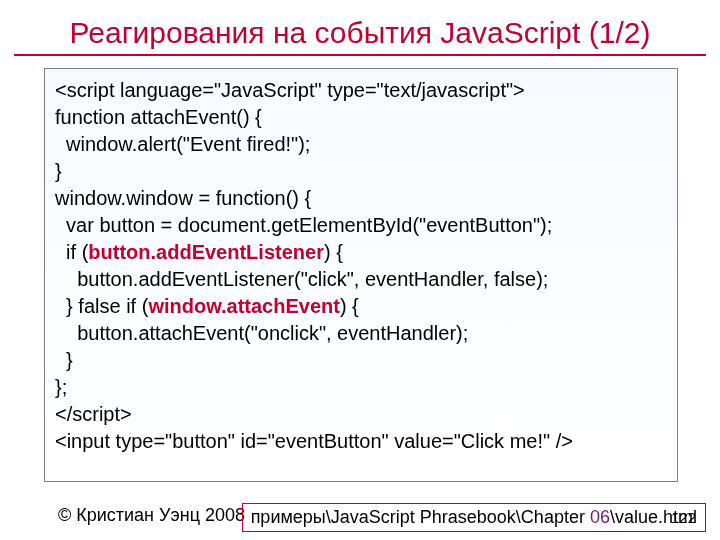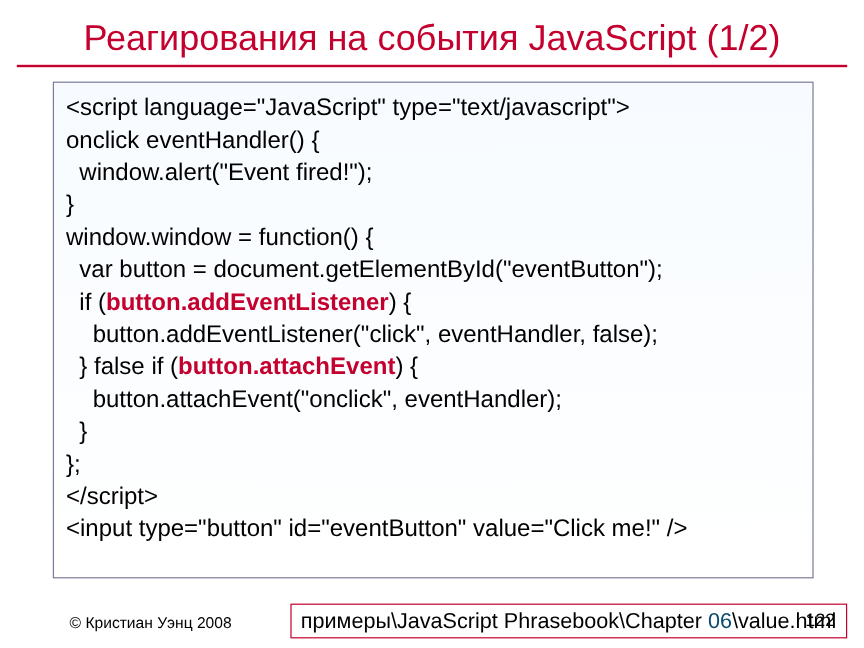--- a/index.html
+++ b/index.html
@@ -52,60 +52,60 @@
     white-space: pre;
   }
   .code-box .hl {
     color: #c4002f;
     font-weight: bold;
   }
   .footer-left {
     position: absolute;
     bottom: 14px;
     left: 58px;
-    font-size: 13px;
+    font-size: 18px;
     color: #000;
   }
   .footer-right-box {
     position: absolute;
     bottom: 8px;
     right: 14px;
     border: 1px solid #c4002f;
     padding: 3px 8px;
     font-size: 18px;
     color: #000;
   }
   .footer-right-box .red {
-    color: #0c4a6e;
+    color: #701a75;
   }
   .page-num {
     position: absolute;
     bottom: 14px;
     right: 24px;
     font-size: 15px;
     color: #000000;
   }
 </style>
 </head>
 <body>
 
 <div class="slide">
 
   <div class="title">Реагирования на события JavaScript (1/2)</div>
   <div class="title-underline"></div>
 
   <div class="code-box"><span>&lt;script language="JavaScript" type="text/javascript"&gt;</span>
-<span>onclick eventHandler() {</span>
+<span>function attachEvent() {</span>
 <span>  window.alert("Event fired!");</span>
 <span>}</span>
 <span>window.window = function() {</span>
 <span>  var button = document.getElementById("eventButton");</span>
 <span>  if (</span><span class="hl">button.addEventListener</span><span>) {</span>
 <span>    button.addEventListener("click", eventHandler, false);</span>
-<span>  } false if (</span><span class="hl">button.attachEvent</span><span>) {</span>
+<span>  } false if (</span><span class="hl">window.attachEvent</span><span>) {</span>
 <span>    button.attachEvent("onclick", eventHandler);</span>
 <span>  }</span>
 <span>};</span>
 <span>&lt;/script&gt;</span>
 <span>&lt;input type="button" id="eventButton" value="Click me!" /&gt;</span></div>
 
   <div class="footer-left">© Кристиан Уэнц 2008</div>
 
   <div class="footer-right-box"><span>примеры\JavaScript Phrasebook\Chapter </span><span class="red">06</span><span>\value.html</span></div>
 

